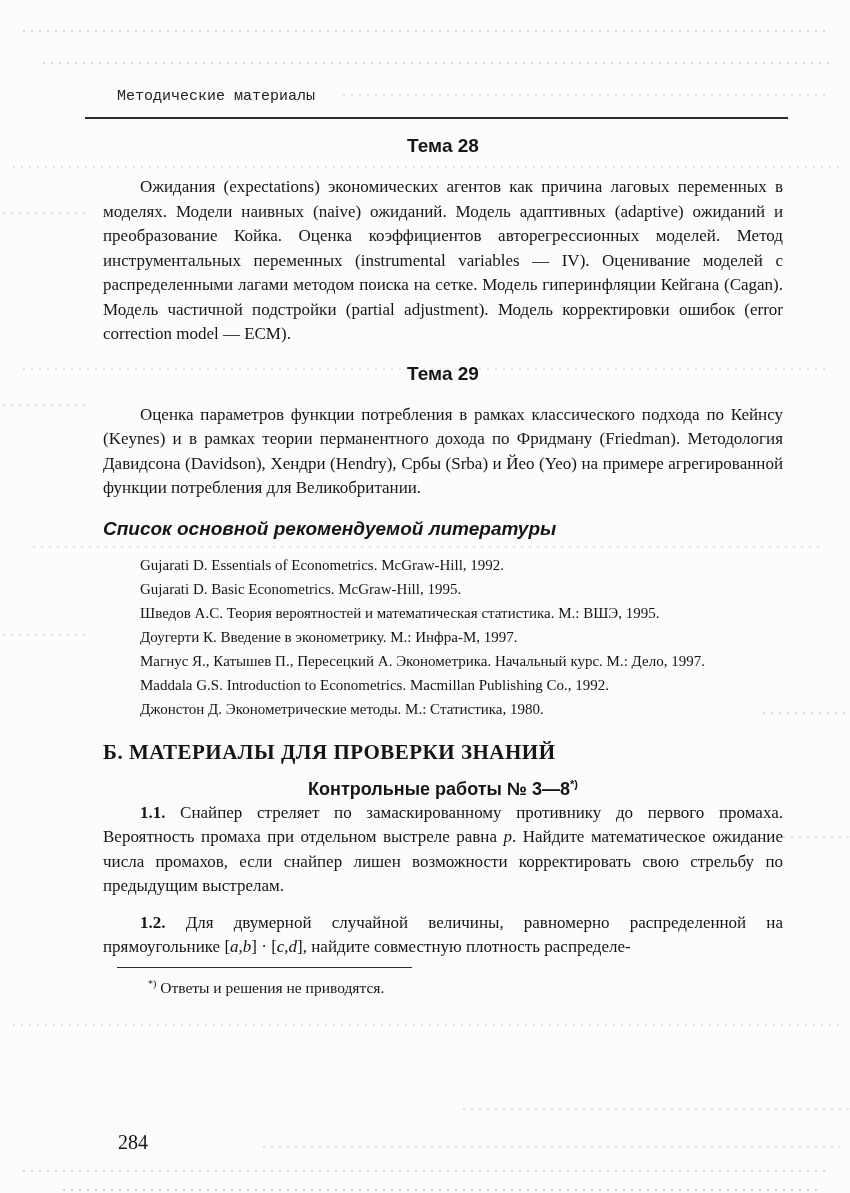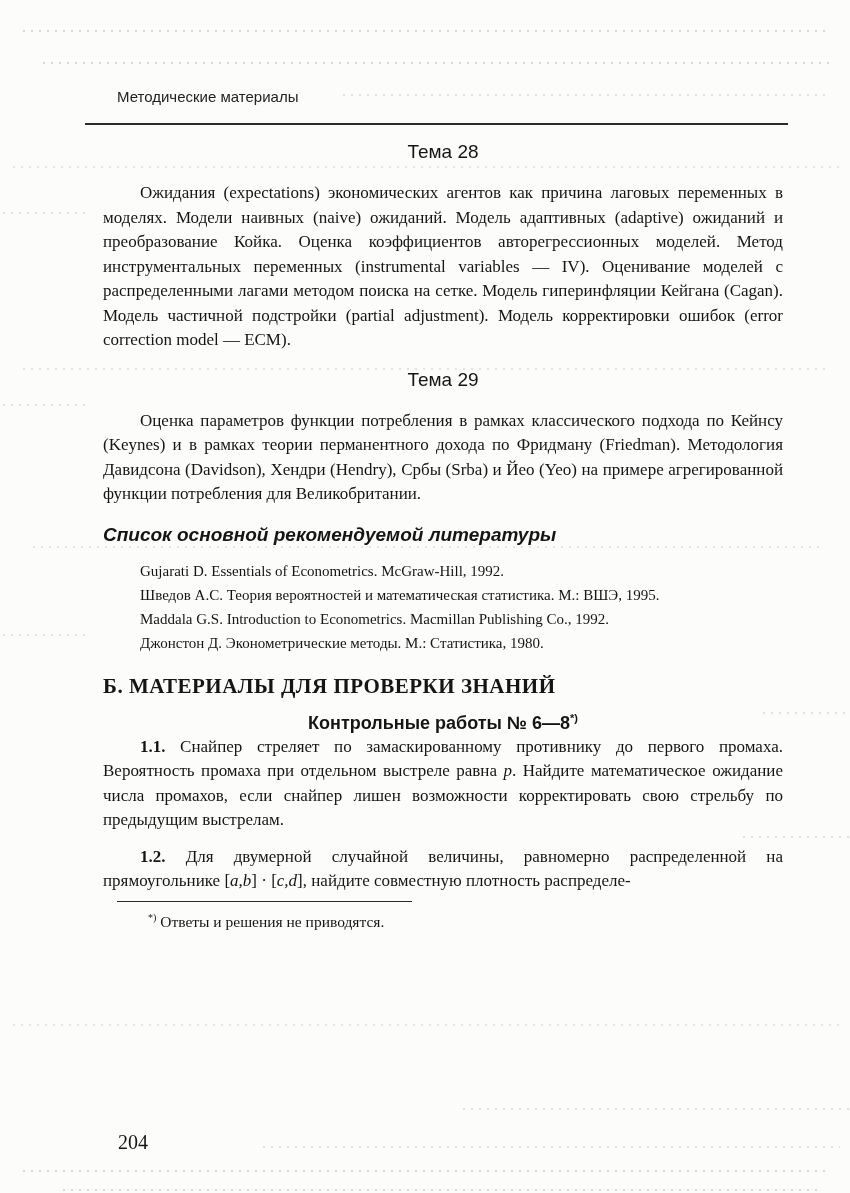--- a/index.html
+++ b/index.html
@@ -18,34 +18,34 @@
     background-size: 8px 2px;
     opacity: 0.38;
     pointer-events: none;
   }
   .page-inner {
     position: absolute;
     left: 103px; top: 88px;
     width: 680px;
   }
   .running-header {
-    font-family: Liberation Sans, sans-serif;
+    font-family: Liberation Mono, monospace;
     font-size: 15px; line-height: 18px;
-    margin: 0 0 17px 14px;
+    margin: 0 0 11px 14px;
     color: #222;
   }
   .header-rule {
     border: none;
     border-top: 2.5px solid #2b2b2b;
     width: 703px;
     margin: 6px 0 0 -18px;
   }
   h2.tema {
     font-family: "Liberation Sans", sans-serif;
-    font-weight: normal;
+    font-weight: bold;
     font-size: 19px; line-height: 24px;
     text-align: center;
     margin: 15px 0 0 0;
   }
   p.body {
     font-size: 17px; line-height: 24.5px;
     text-align: justify;
     text-indent: 37px;
     margin: 17px 0 0 0;
   }
@@ -128,31 +128,34 @@
 
   <h2 class="tema">Тема 28</h2>
   <p class="body">Ожидания (expectations) экономических агентов как причина лаговых переменных в моделях. Модели наивных (naive) ожиданий. Модель адаптивных (adaptive) ожиданий и преобразование Койка. Оценка коэффициентов авторегрессионных моделей. Метод инструментальных переменных (instrumental variables — IV). Оценивание моделей с распределенными лагами методом поиска на сетке. Модель гиперинфляции Кейгана (Cagan). Модель частичной подстройки (partial adjustment). Модель корректировки ошибок (error correction model — ECM).</p>
 
   <h2 class="tema" style="">Тема 29</h2>
   <p class="body">Оценка параметров функции потребления в рамках классического подхода по Кейнсу (Keynes) и в рамках теории перманентного дохода по Фридману (Friedman). Методология Давидсона (Davidson), Хендри (Hendry), Србы (Srba) и Йео (Yeo) на примере агрегированной функции потребления для Великобритании.</p>
 
   <h2 class="lit-title">Список основной рекомендуемой литературы</h2>
   <div class="lit-list">
     <p>Gujarati D. Essentials of Econometrics. McGraw-Hill, 1992.</p>
+    <p>Gujarati D. Basic Econometrics. McGraw-Hill, 1995.</p>
     <p>Шведов А.С. Теория вероятностей и математическая статистика. М.: ВШЭ, 1995.</p>
+    <p>Доугерти К. Введение в эконометрику. М.: Инфра-М, 1997.</p>
+    <p>Магнус Я., Катышев П., Пересецкий А. Эконометрика. Начальный курс. М.: Дело, 1997.</p>
     <p>Maddala G.S. Introduction to Econometrics. Macmillan Publishing Co., 1992.</p>
     <p>Джонстон Д. Эконометрические методы. М.: Статистика, 1980.</p>
   </div>
 
   <h1 class="section-b">Б. МАТЕРИАЛЫ ДЛЯ ПРОВЕРКИ ЗНАНИЙ</h1>
 
-  <h2 class="kontrolnye"><span>Контрольные работы № 6—8</span><sup>*)</sup></h2>
+  <h2 class="kontrolnye"><span>Контрольные работы № 3—8</span><sup>*)</sup></h2>
 
   <p class="body problem"><b>1.1.</b><span> Снайпер стреляет по замаскированному противнику до первого промаха. Вероятность промаха при отдельном выстреле равна </span><span class="varit">p</span><span>. Найдите математическое ожидание числа промахов, если снайпер лишен возможности корректировать свою стрельбу по предыдущим выстрелам.</span></p>
 
   <p class="body problem"><b>1.2.</b><span> Для двумерной случайной величины, равномерно распределенной на прямоугольнике [</span><span class="varit">a,b</span><span>] · [</span><span class="varit">c,d</span><span>], найдите совместную плотность распределе-</span></p>
 
   <hr class="footnote-rule">
   <p class="footnote"><sup>*)</sup><span> Ответы и решения не приводятся.</span></p>
 
 </div>
 
-<div class="page-number">204</div>
+<div class="page-number">284</div>
 
 </body></html>

